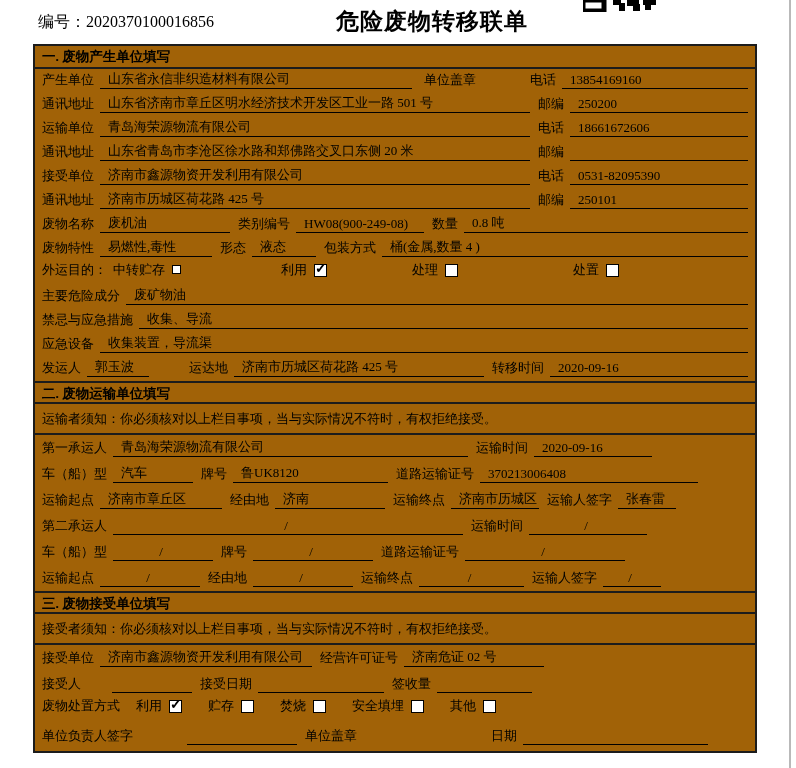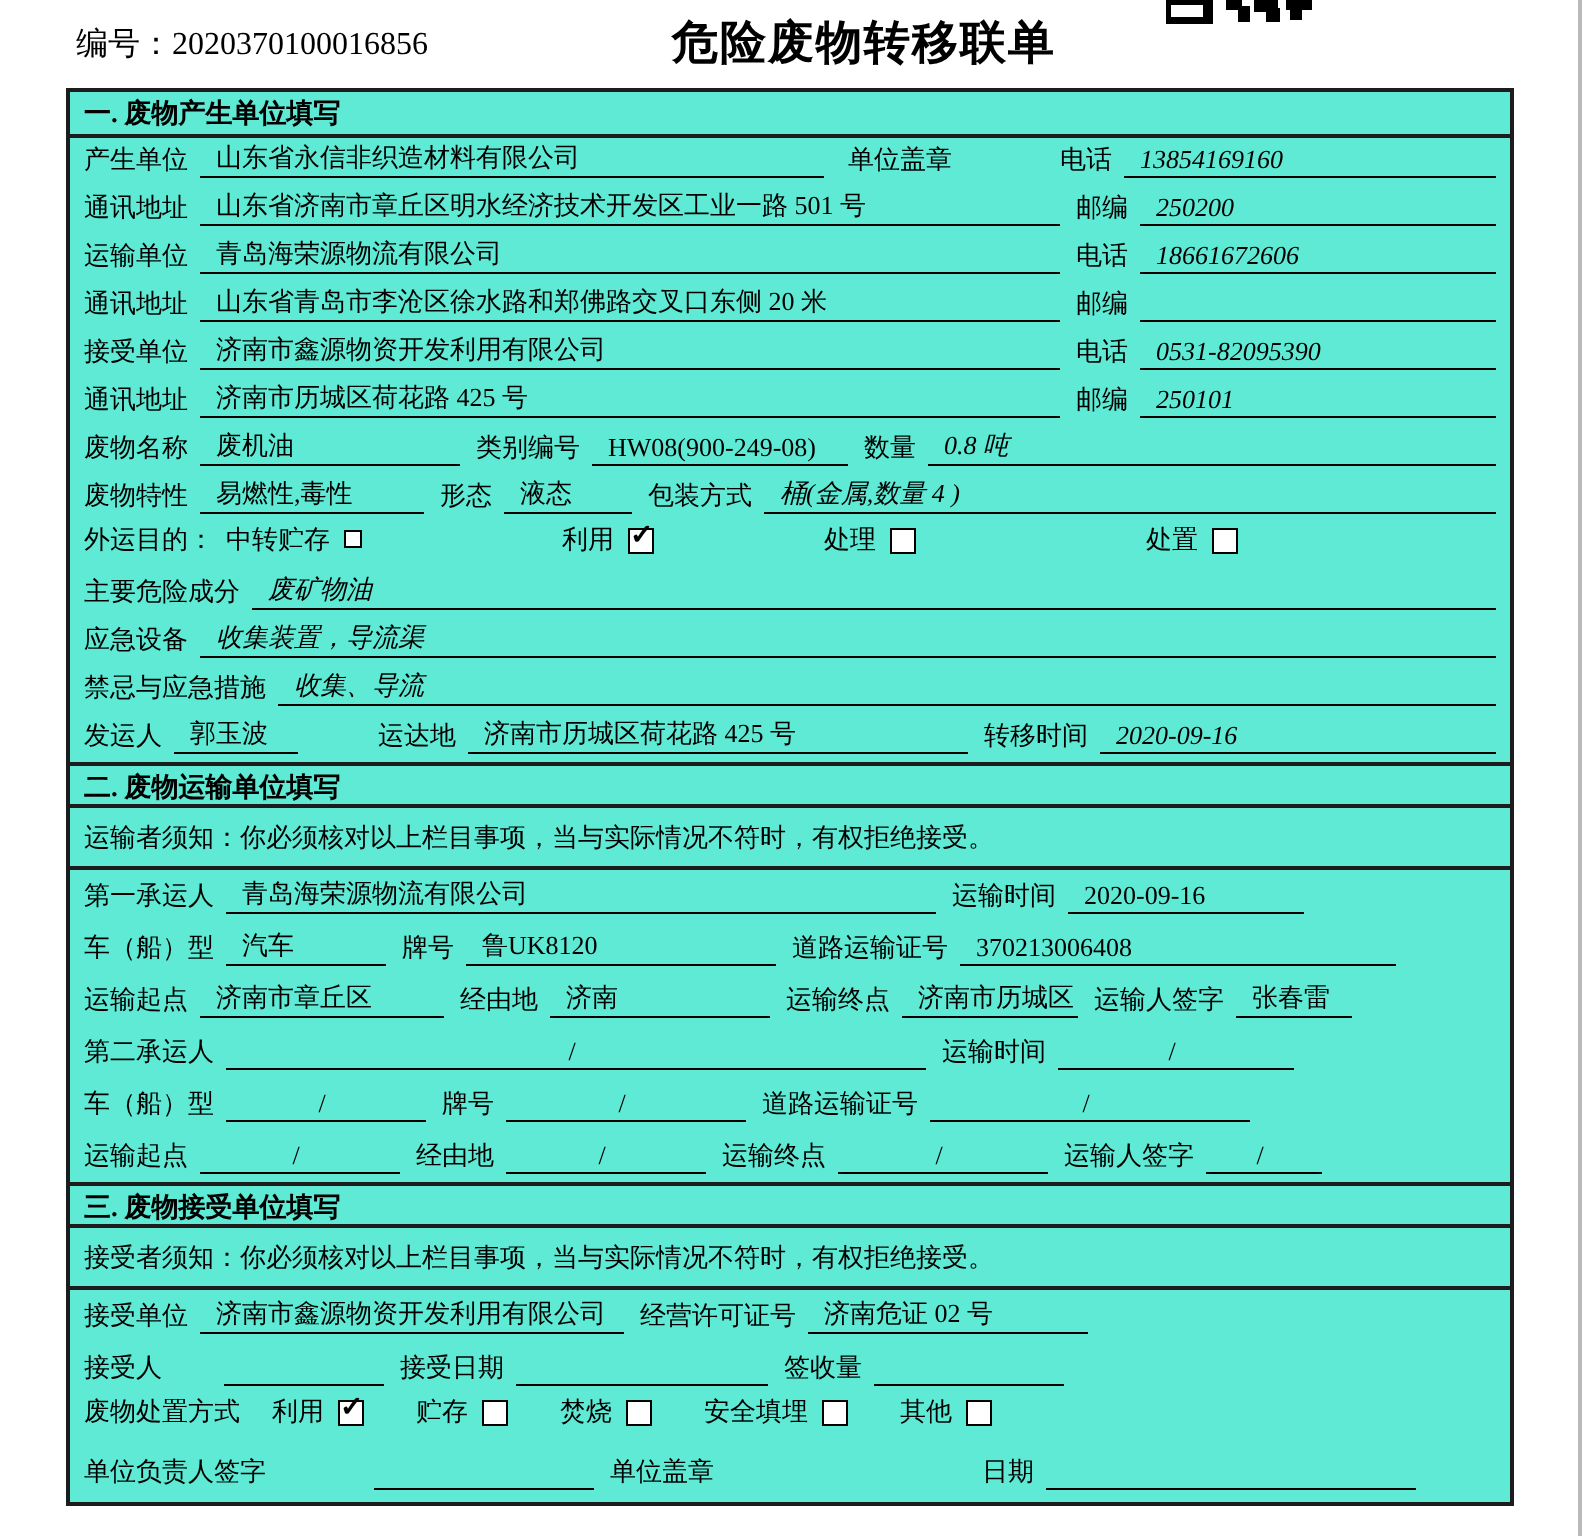--- a/index.html
+++ b/index.html
@@ -6,36 +6,36 @@
   body { width:796px; height:768px; background:#fff; color:#000;
          font-family:"Liberation Serif","DejaVu Serif",serif; font-size:13px; }
   .sheet { position:relative; width:796px; height:768px; overflow:hidden; background:#fff; }
 
   .serial { position:absolute; left:38px; top:12px; font-size:16px; white-space:nowrap; }
   .title  { position:absolute; left:336px; top:6px; font-size:23px; font-weight:bold; letter-spacing:1px; white-space:nowrap; }
   .qr     { position:absolute; left:583px; top:0; }
   .page-edge { position:absolute; left:789px; top:0; width:2px; height:768px; background:#b9b9b9; }
 
   .box { position:absolute; left:33px; top:44px; width:724px; height:709px;
-         border:2px solid #1c1c1c; background:#5eead4; }
+         border:2px solid #1c1c1c; background:#a16207; }
 
   .sec-title { height:23px; line-height:22px; font-weight:bold; font-size:13.5px;
                padding:0 7px; border-bottom:2px solid #1c1c1c; }
   .sec-top { border-top:2px solid #1c1c1c; }
 
   .note-row { height:31px; display:flex; align-items:center; padding:0 7px;
               border-bottom:2px solid #1c1c1c; font-size:13px; }
 
   .row { display:flex; align-items:flex-end; padding:0 7px 4px 7px; height:24px; }
   .s23 .row { height:26px; }
   .lbl { flex:none; margin-right:6px; white-space:nowrap; }
   .plain { flex:none; margin-left:4px; white-space:nowrap; }
   .u { border-bottom:1px solid #000; white-space:nowrap; padding:0 4px 0 8px;
        margin-right:8px; min-height:15px; }
-  .u.fill { flex:1 1 auto; margin-right:0;font-style:italic; }
+  .u.fill { flex:1 1 auto; margin-right:0; }
   .u.ctr { text-align:center; padding-left:0; }
   .sp { flex:none; }
   .grow { flex:1 1 auto; }
 
   .opt { display:flex; align-items:center; flex:none; }
   .opt .opt-label { margin-right:7px; white-space:nowrap; }
   .checkbox { display:inline-block; width:13px; height:13px; border:1.4px solid #000;
               position:relative; background:#fff; }
   .checkbox.sm { width:9px; height:9px; margin-bottom:1px; }
   .checkbox.checked::after { content:"✓"; position:absolute; left:0px; top:-3px;
@@ -154,27 +154,27 @@
         <span class="checkbox"></span>
       </span>
     </div>
 
     <div class="row">
       <span class="lbl">主要危险成分</span>
       <span class="u fill">废矿物油</span>
     </div>
 
     <div class="row">
+      <span class="lbl">禁忌与应急措施</span>
+      <span class="u fill">收集、导流</span>
+    </div>
+
+    <div class="row">
       <span class="lbl">应急设备</span>
       <span class="u fill">收集装置，导流渠</span>
-    </div>
-
-    <div class="row">
-      <span class="lbl">禁忌与应急措施</span>
-      <span class="u fill">收集、导流</span>
     </div>
 
     <div class="row">
       <span class="lbl">发运人</span>
       <span class="u" style="width:62px">郭玉波</span>
       <span class="sp" style="width:32px"></span>
       <span class="lbl">运达地</span>
       <span class="u" style="width:250px">济南市历城区荷花路 425 号</span>
       <span class="lbl">转移时间</span>
       <span class="u fill">2020-09-16</span>

